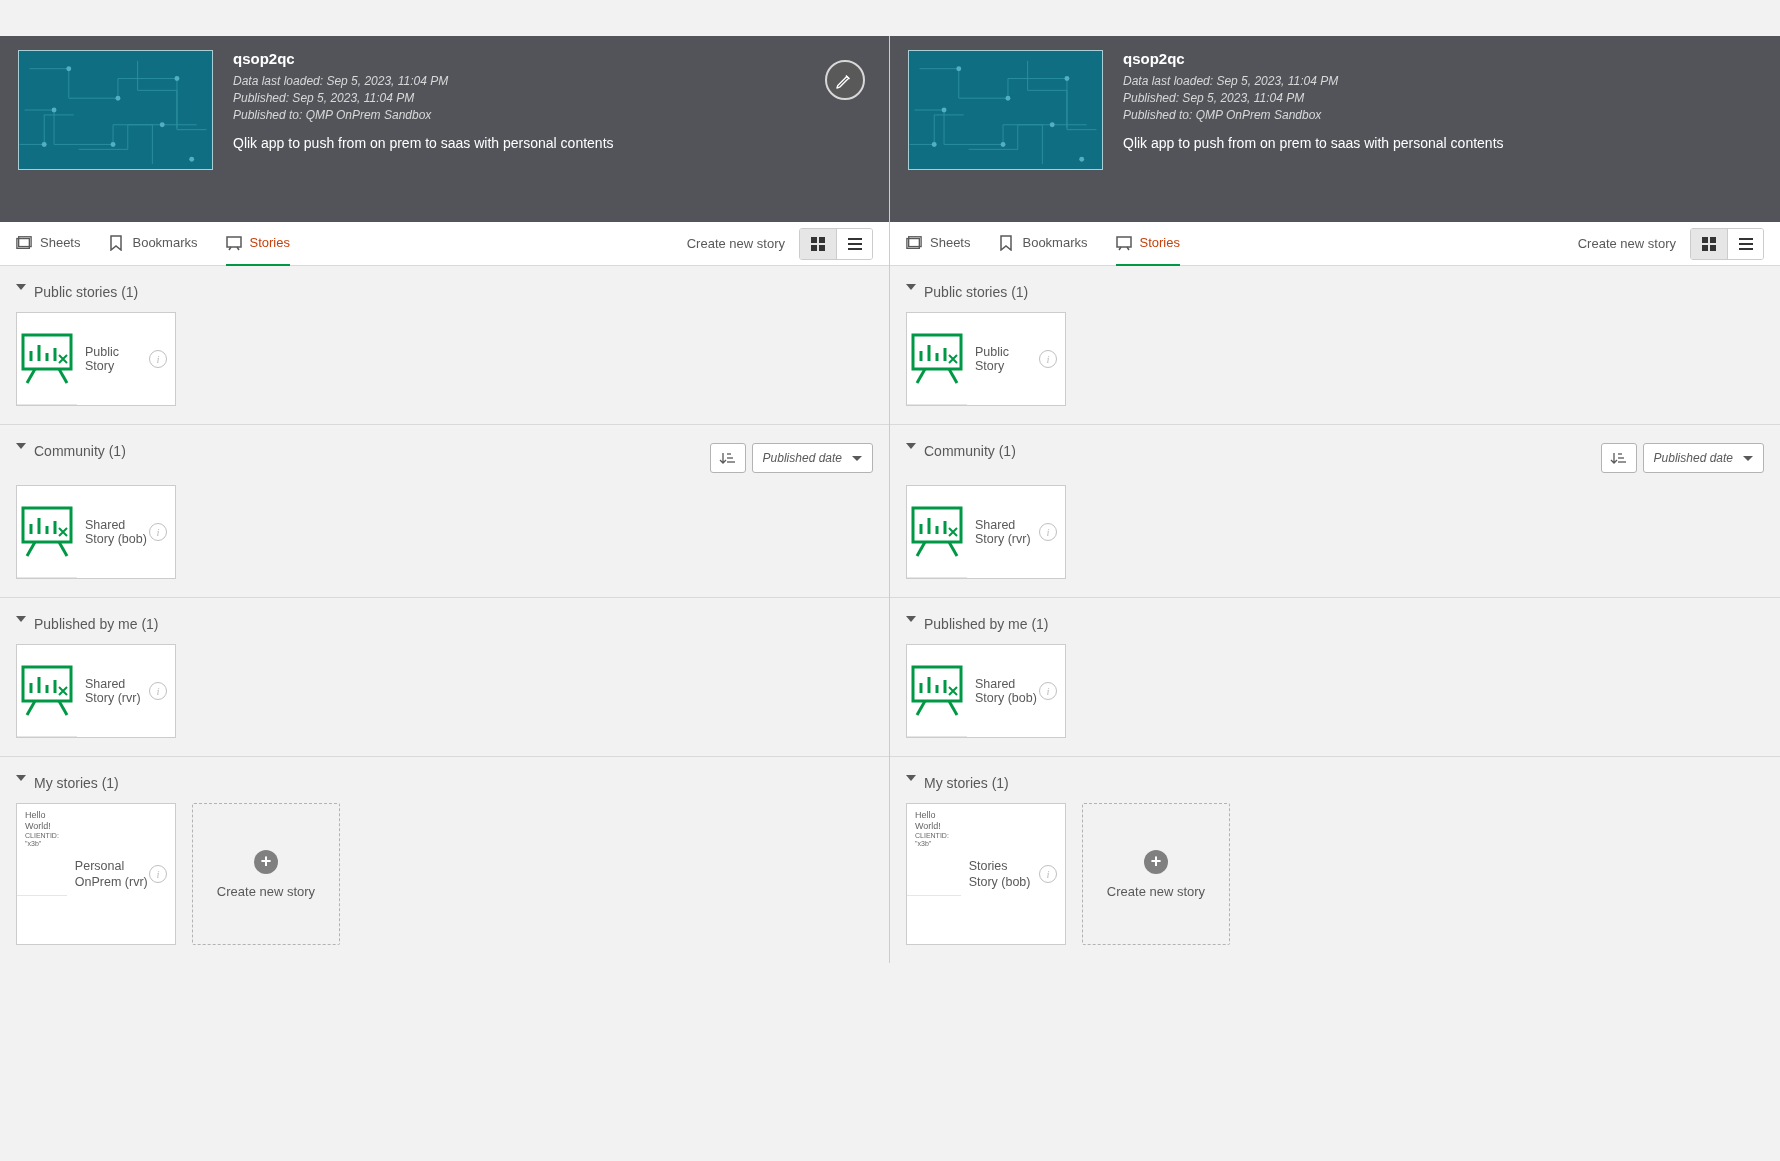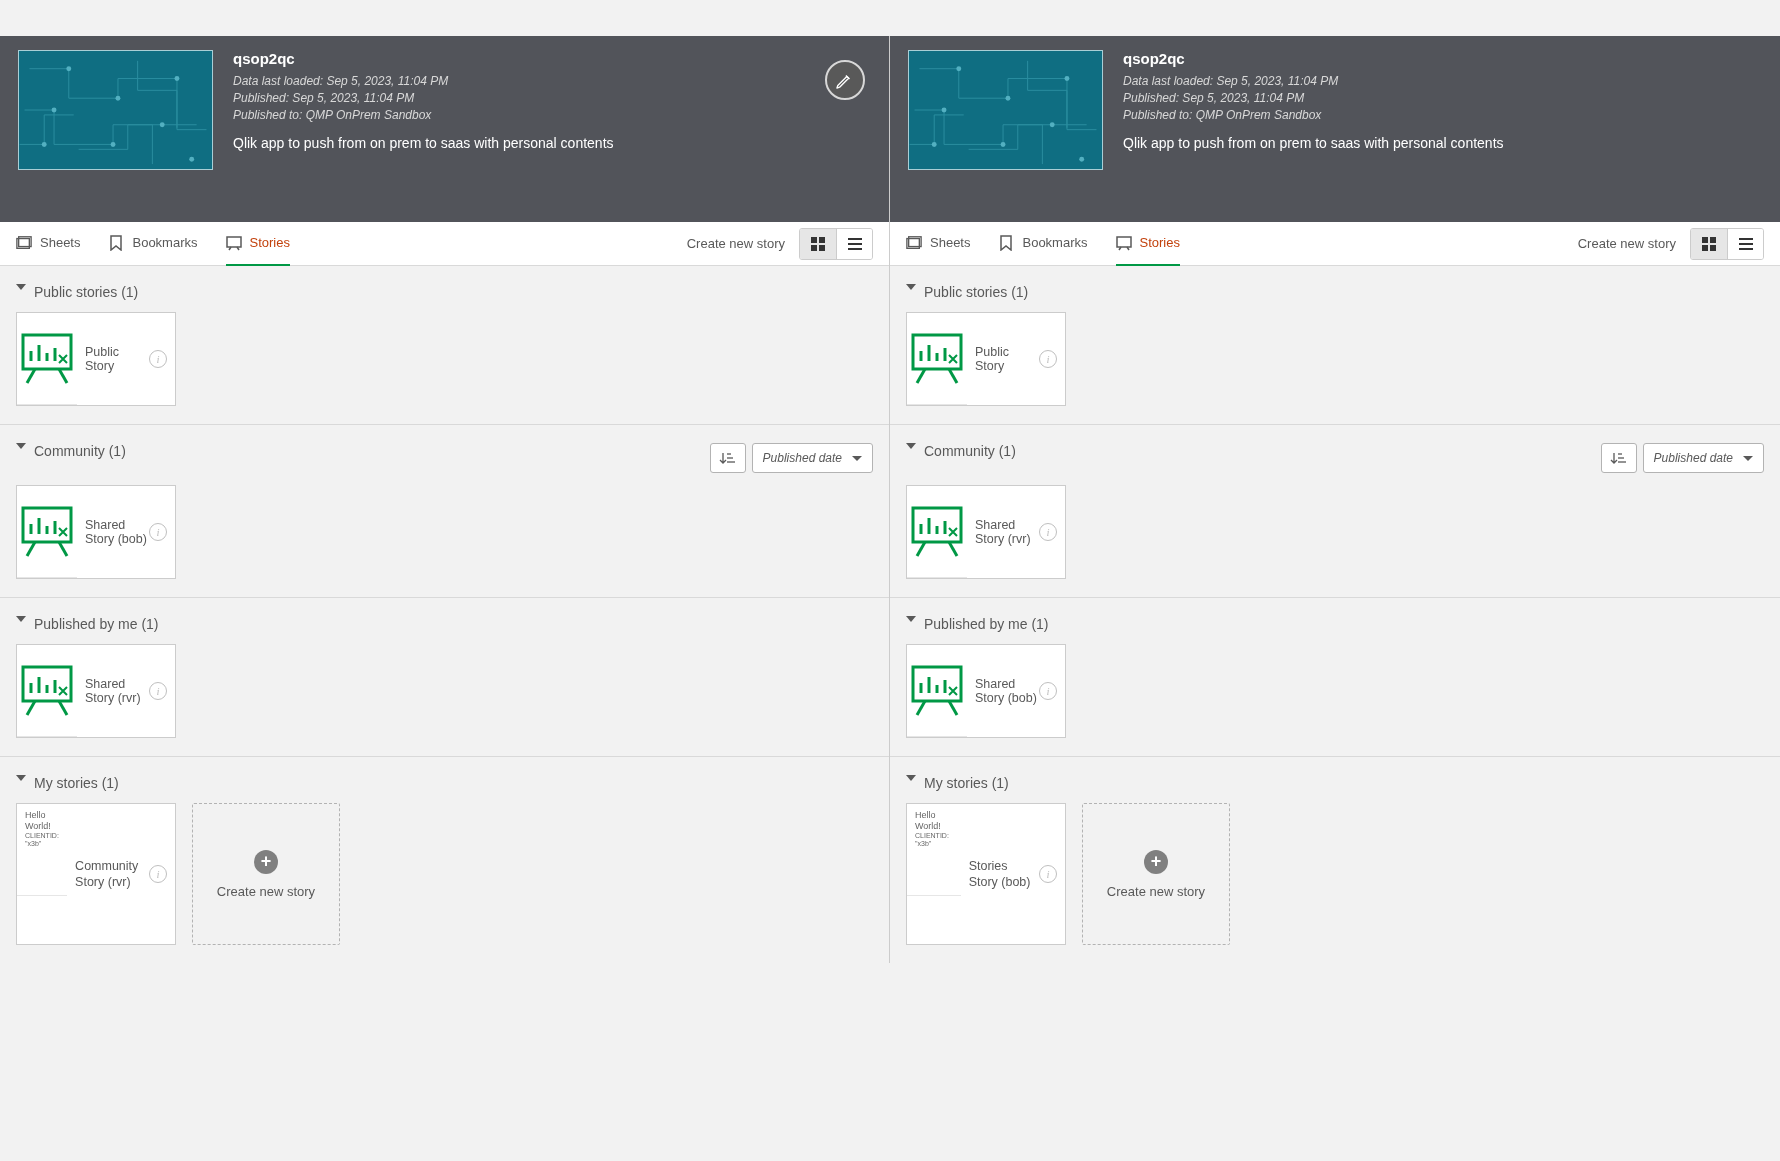--- a/index.html
+++ b/index.html
@@ -426,21 +426,21 @@
         <div class="tri"></div>
         <span class="title">My stories (1)</span>
       </div>
       <div class="cards">
         <div class="card">
           <div class="card-img text-preview">
             <span>Hello World!</span>
             <span class="pv-sub">CLIENTID: "x3b"</span>
           </div>
           <div class="card-foot">
-            <span class="multi-line">Community Story (rvr)</span>
+            <span class="multi-line">Personal OnPrem (rvr)</span>
             <span class="info-icon">i</span>
           </div>
         </div>
         <div class="create-card">
           <div class="plus">+</div>
           <span>Create new story</span>
         </div>
       </div>
     </div>
 

